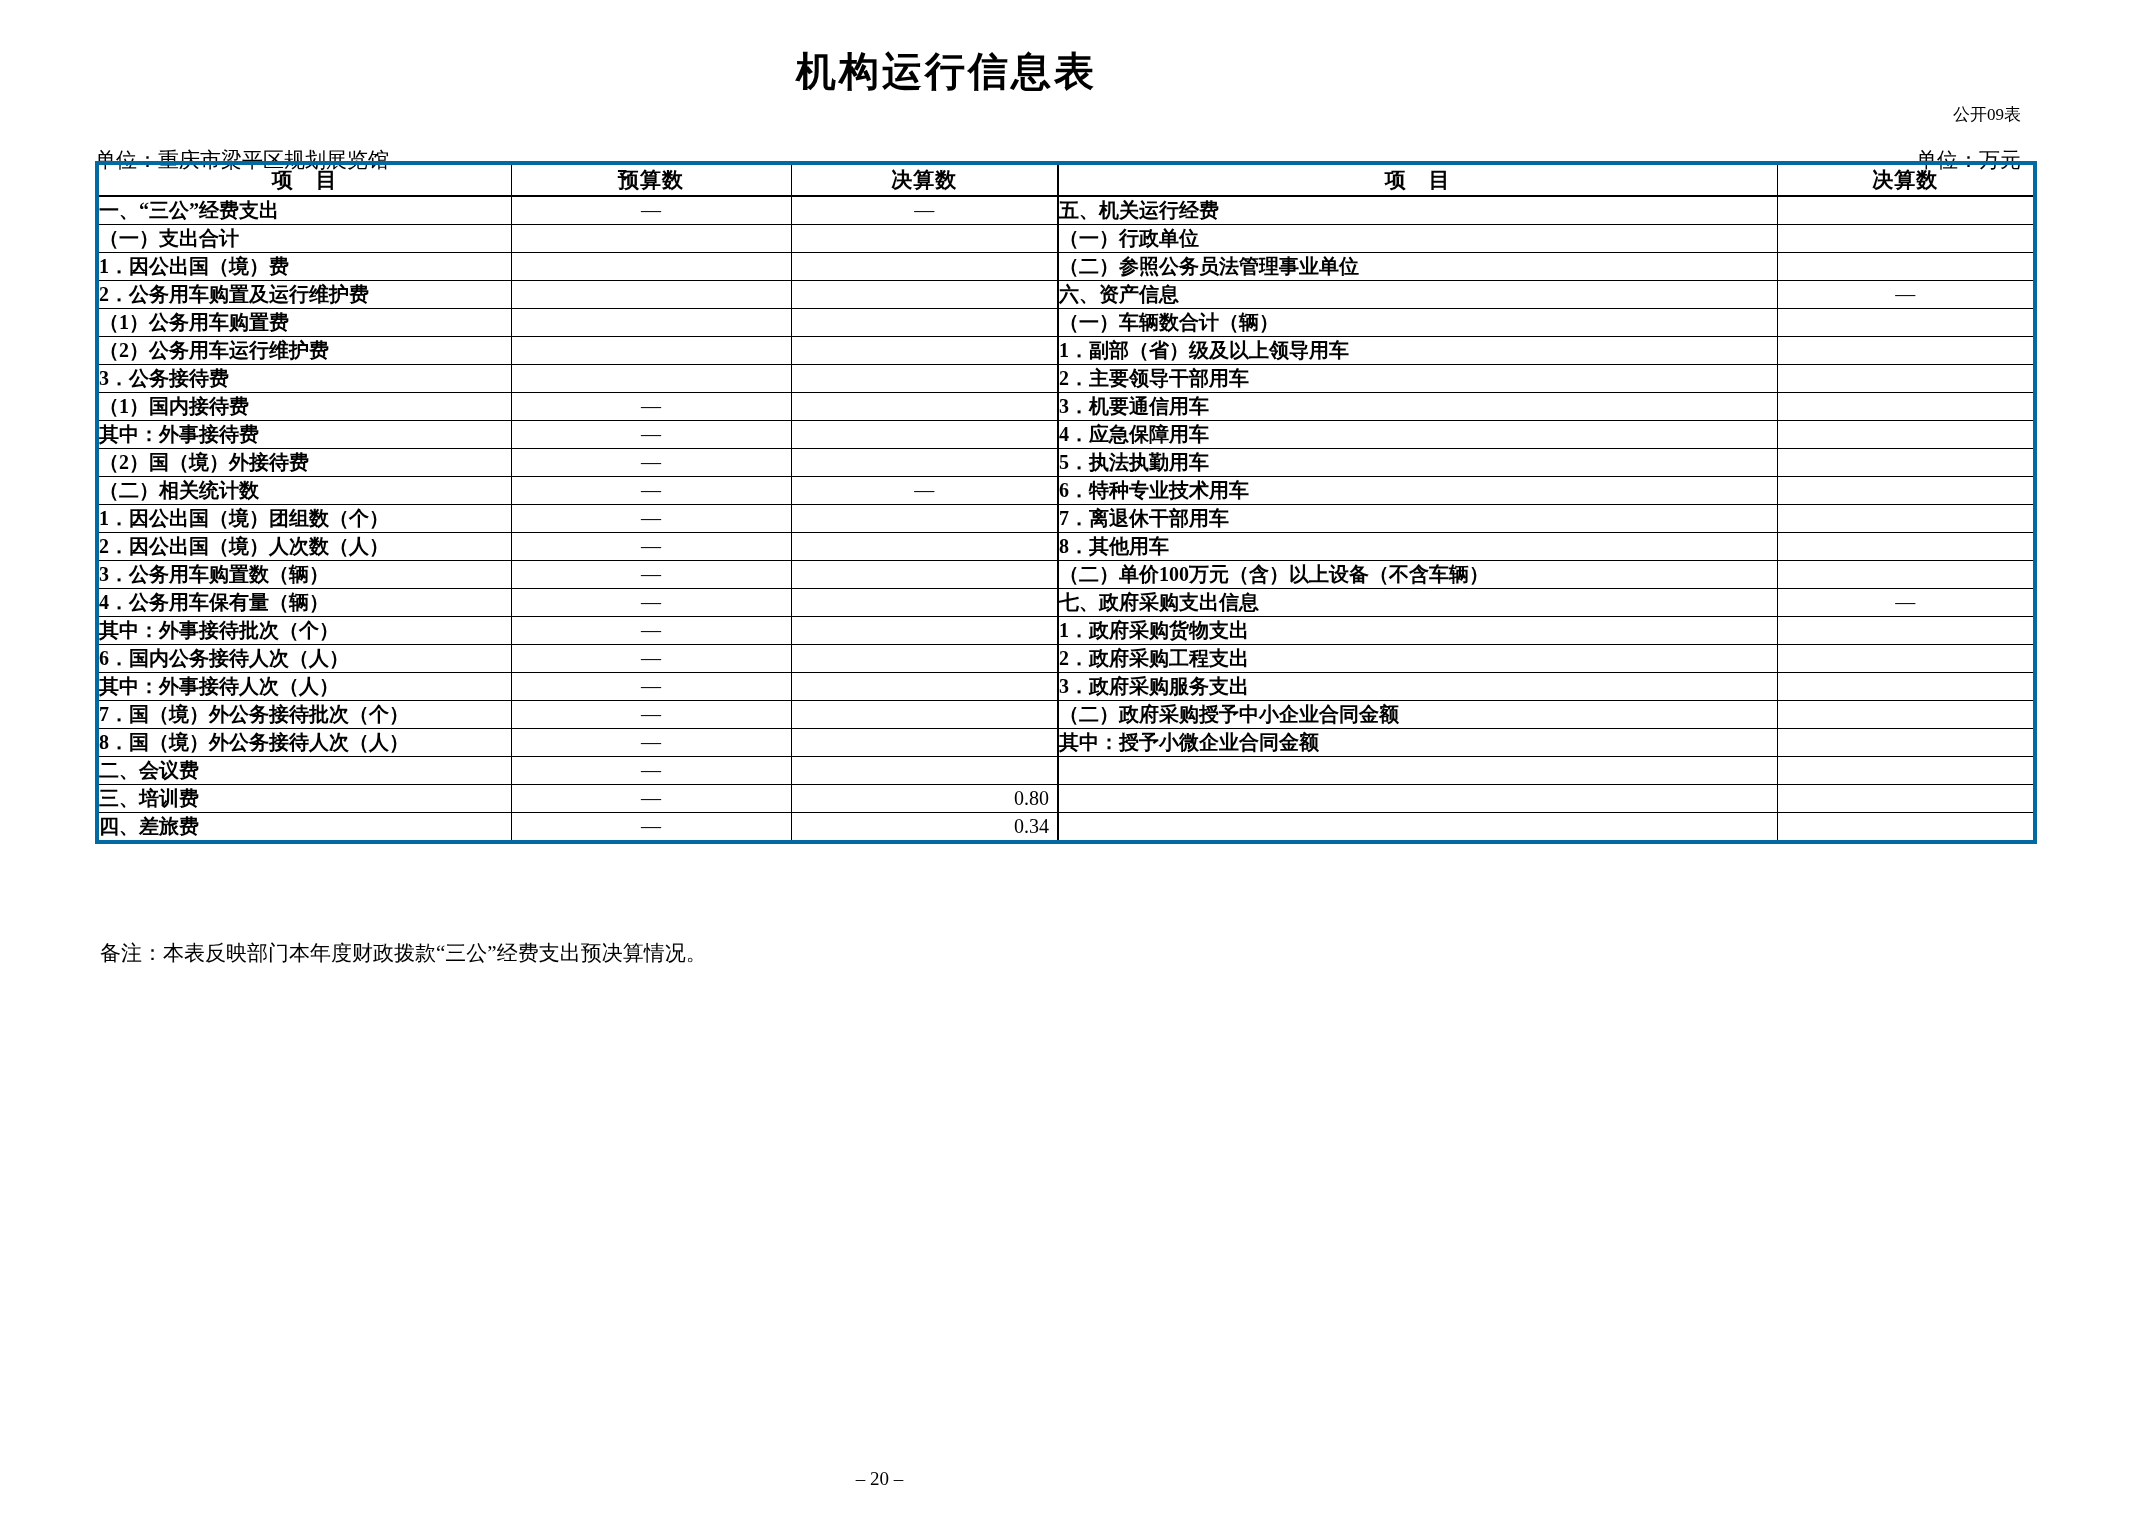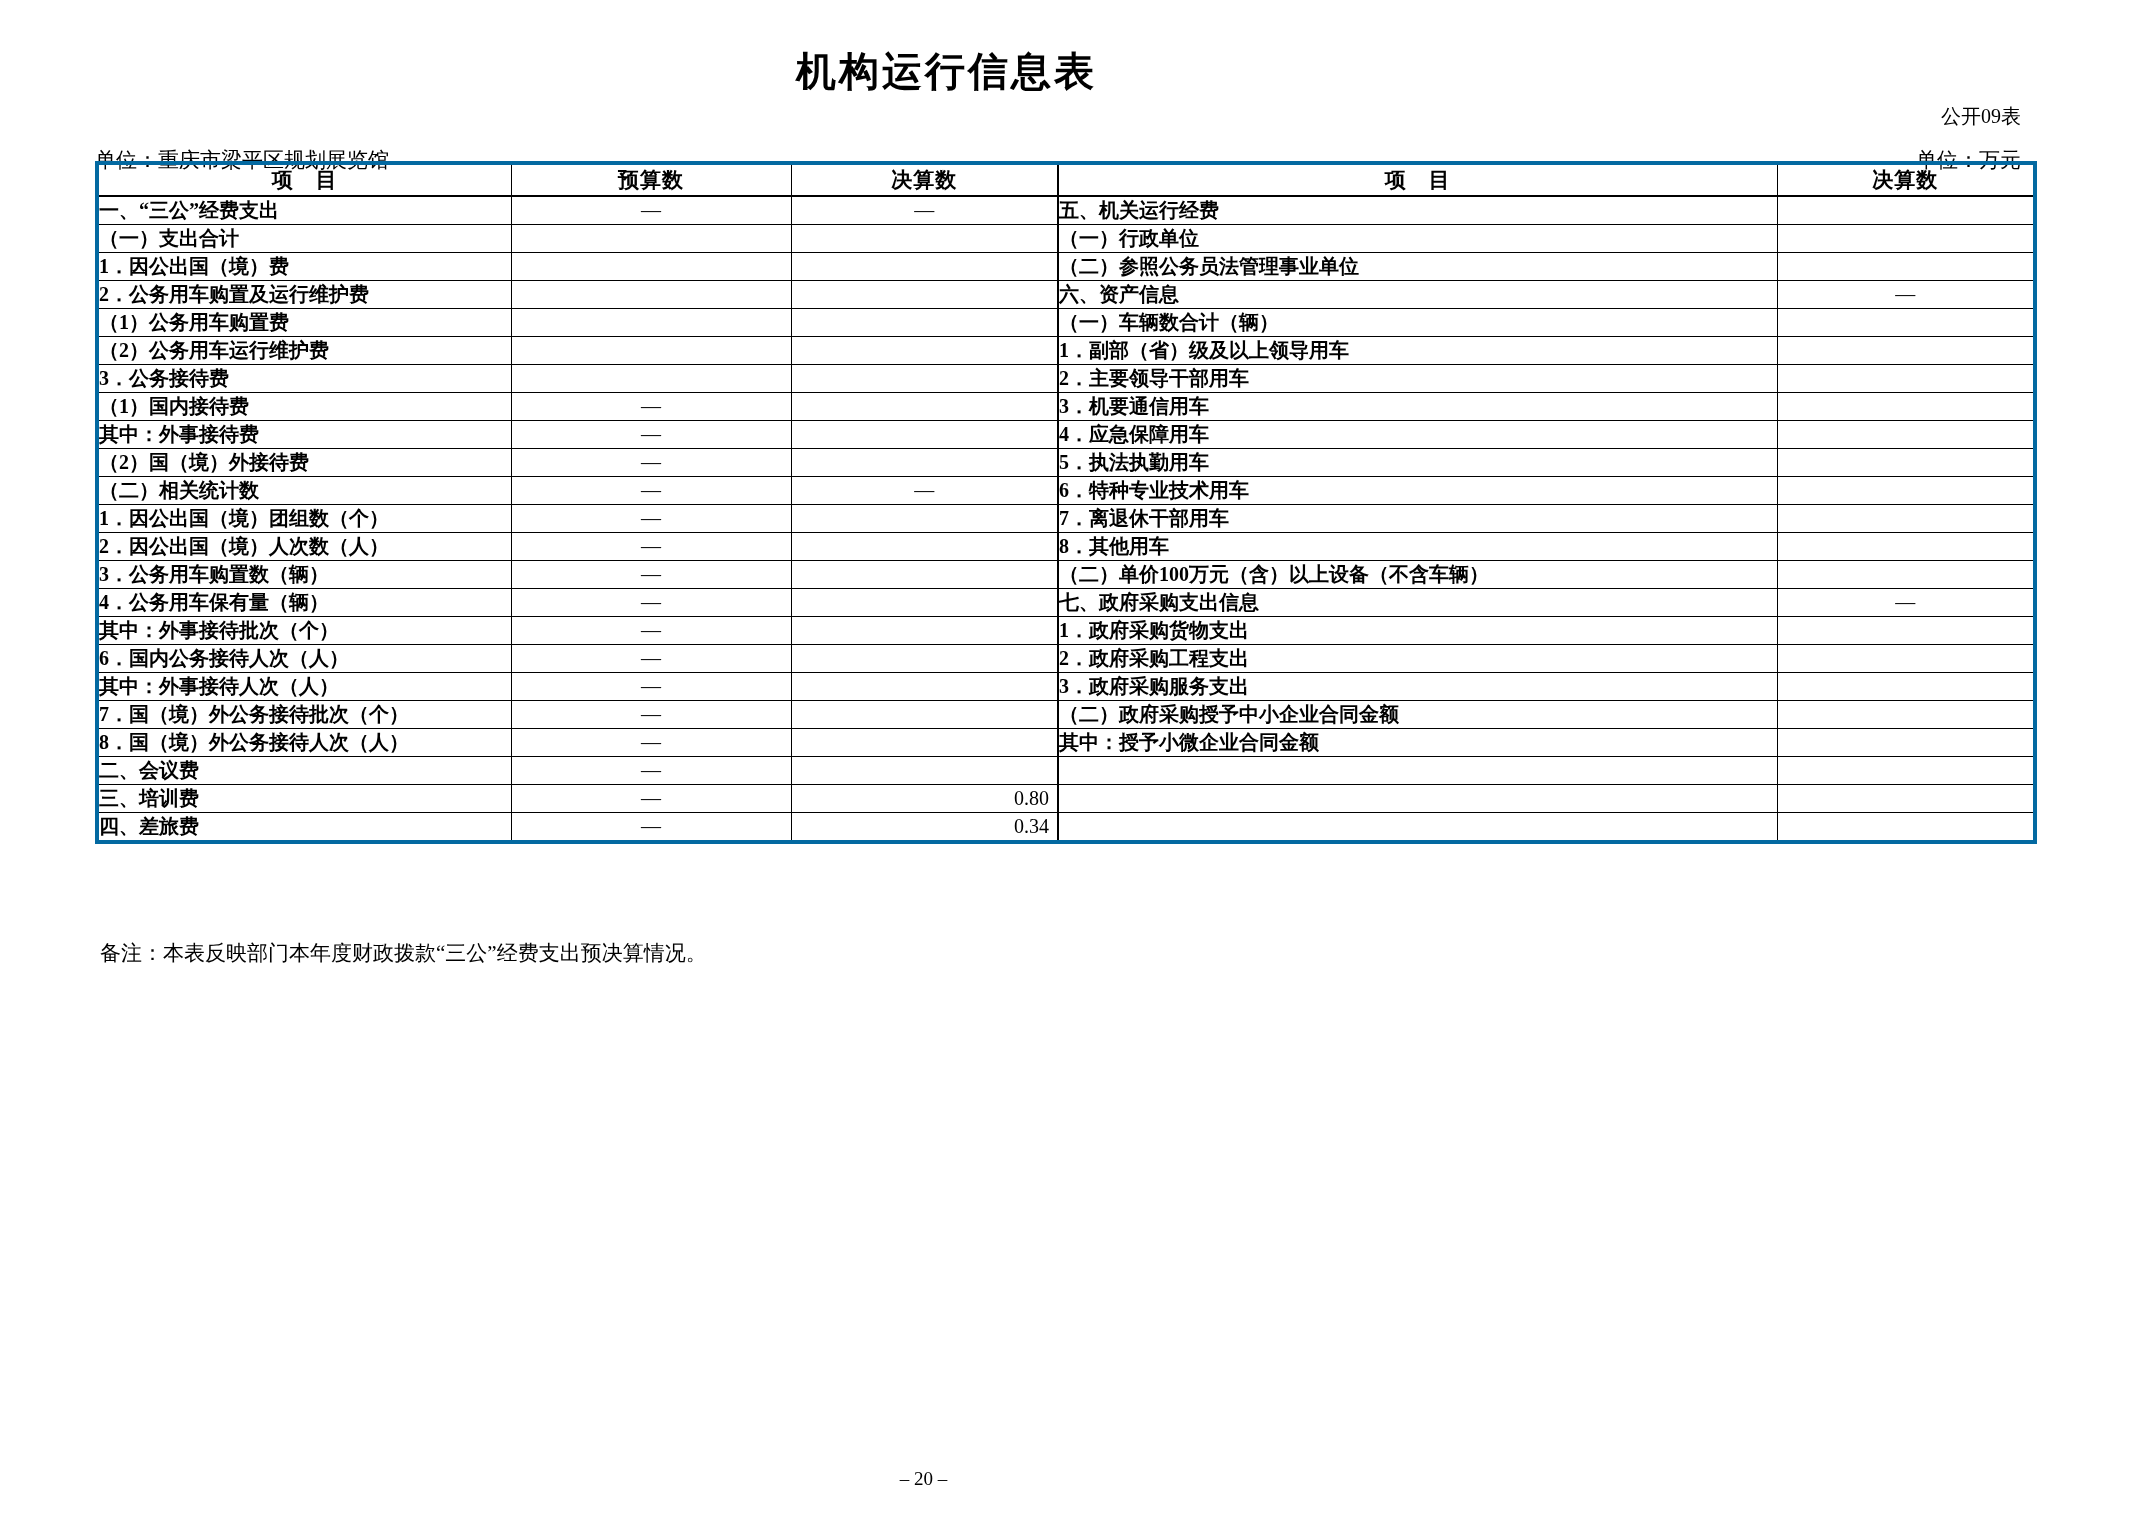--- a/index.html
+++ b/index.html
@@ -8,21 +8,21 @@
     width:2149px;height:1520px;
     font-family:"Liberation Serif","DejaVu Serif",serif;
     color:#000;
   }
   .title{
     position:absolute;top:44px;left:0;width:1893px;
     text-align:center;font-size:40px;font-weight:bold;letter-spacing:3px;
   }
   .form-code{
     position:absolute;top:103px;left:95px;width:1926px;
-    text-align:right;font-size:20px;
+    text-align:right;font-size:17px;
   }
   .meta-row{
     position:absolute;top:146px;left:95px;width:1926px;font-size:21px;
   }
   .meta-left{float:left;}
   .meta-right{float:right;}
   table.main{
     position:absolute;top:161px;left:95px;
     width:1938px;border-collapse:collapse;table-layout:fixed;
     border:4px solid #0369a1;
@@ -42,21 +42,21 @@
   .mid{border-left:2px solid #000 !important;}
   .ind0{padding-left:6px;}  .ind1{padding-left:34px;} .ind2{padding-left:56px;margin-left:42px;}
   .ind3{padding-left:78px;} .ind4{padding-left:118px;}
   .rind0{padding-left:8px;} .rind1{padding-left:36px;} .rind2{padding-left:58px;}
   .rind3{padding-left:84px;}
   .note{
     position:absolute;top:939px;left:100px;font-size:21px;
   }
   .pagenum{
     position:absolute;top:1468px;left:0;width:1759px;
-    text-align:center;font-size:19px;padding-left:44px;
+    text-align:center;font-size:19px;
   }
 </style>
 </head>
 <body>
 
 <div class="title">机构运行信息表</div>
 <div class="form-code">公开09表</div>
 <div class="meta-row">
   <span class="meta-left">单位：重庆市梁平区规划展览馆</span>
   <span class="meta-right">单位：万元</span>

